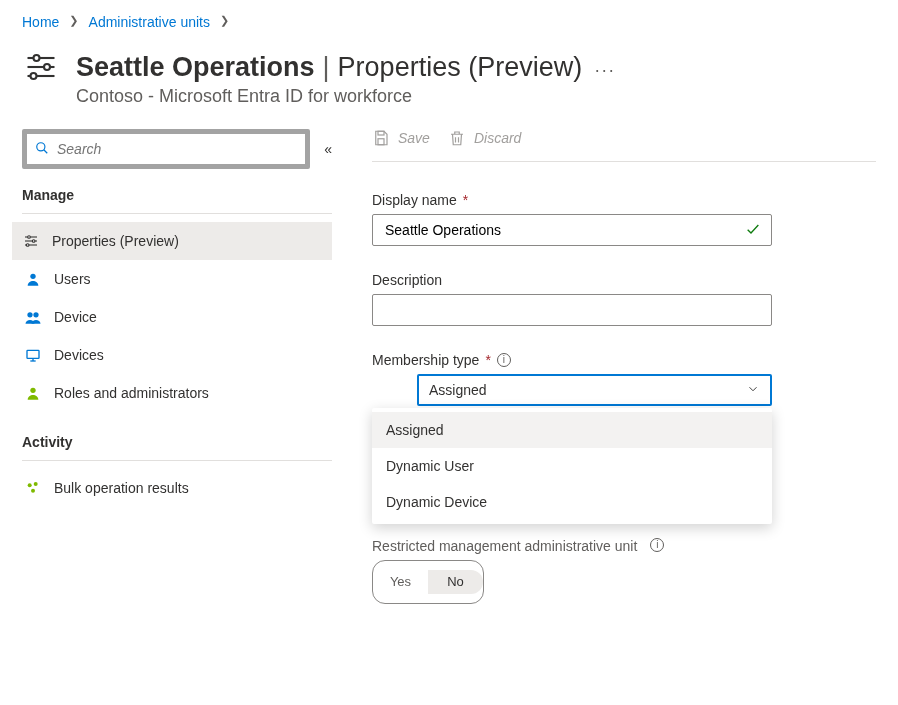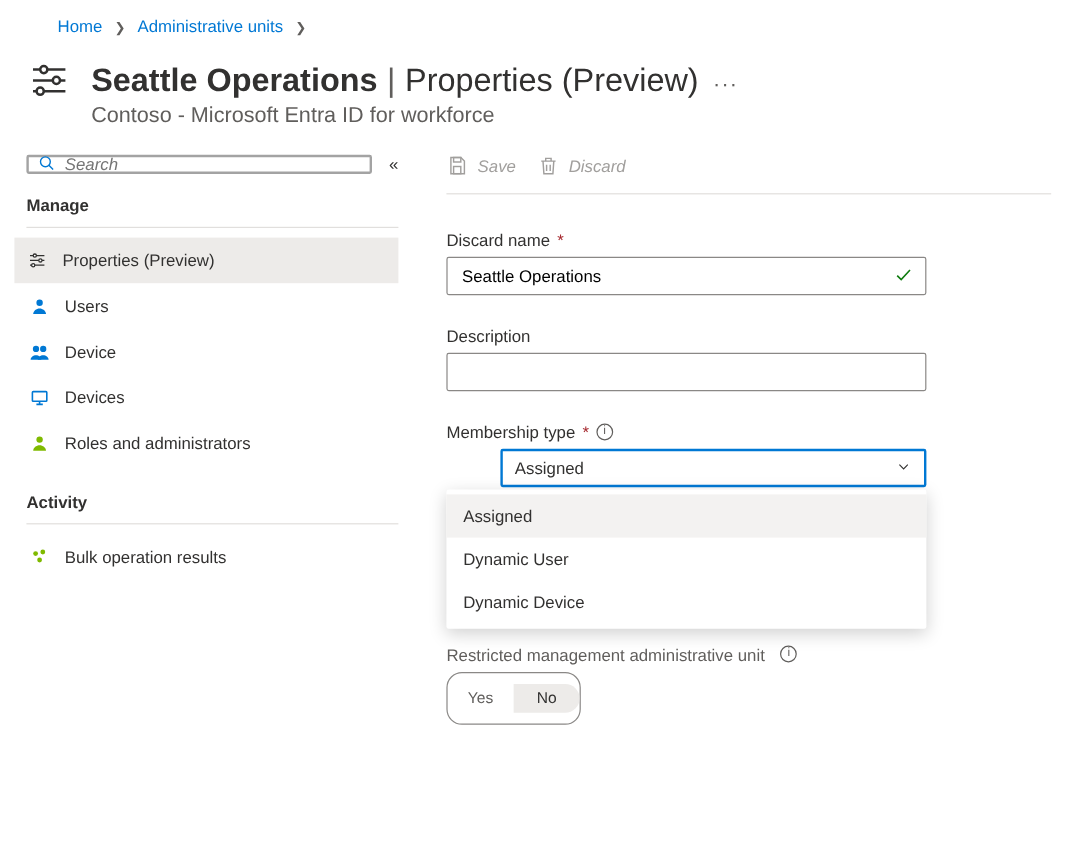--- a/index.html
+++ b/index.html
@@ -12,24 +12,23 @@
     width: 898px;
     height: 705px;
     overflow: hidden;
     padding: 14px 22px;
   }
   a { text-decoration: none; }
 
   
   .breadcrumb {
     display: flex;
-    align-items: flex-end;
+    align-items: flex-start;
     font-size: 14px;
     margin-bottom: 18px;
-    margin-left: 26px;
   }
   .breadcrumb a { color: #0078d4; }
   .breadcrumb .chev {
     margin: 0 10px;
     color: #605e5c;
     font-size: 11px;
   }
 
   
   .header-row { display: flex; align-items: center; gap: 16px; }
@@ -45,21 +44,21 @@
   .more-btn { margin-left: 8px; color:#605e5c; font-size:18px; letter-spacing:1px; cursor:pointer;}
   .subtitle { color:#605e5c; font-size:18px; margin-top:0px; margin-left:54px; margin-bottom: 22px;}
 
   
   .cols { display:flex; gap: 40px; }
   .sidebar { width: 310px; flex-shrink:0; }
 
   
   .search-row { display:flex; align-items:center; gap:14px; margin-bottom:18px;}
   .search-box {
-    flex:1; height:16px; border:2px solid #a3a3a3; border-radius:2px;
+    flex:1; height:40px; border:5px solid #a3a3a3; border-radius:2px;
     display:flex; align-items:center; padding:0 8px; gap:6px;
   }
   .search-box input {
     border:none; outline:none; font-size:14px; font-style:italic; color:#605e5c;
     background:transparent; flex:1;
   }
   .collapse-arrows { color:#323130; font-size:14px; cursor:pointer;}
 
   
   .nav-section-title { font-weight:600; margin: 8px 0 10px 0; font-size:14px;}
@@ -277,21 +276,21 @@
               <line x1="10" y1="11" x2="10" y2="18"></line>
               <line x1="14" y1="11" x2="14" y2="18"></line>
           </svg>
         </span>
         <span>Discard</span>
       </div>
     </div>
 
     <div class="form-group">
       <div class="form-label">
-        <span>Discard name</span>
+        <span>Display name</span>
         <span class="req">*</span>
       </div>
       <div class="text-input">
         <input type="text" value="Seattle Operations" style="">
         <span class="valid-check">
           <svg width="16" height="16" viewBox="0 0 24 24" fill="none" stroke="#107c10" stroke-width="2">
             <polyline points="4 13 9 18 20 6"></polyline>
           </svg>
         </span>
       </div>

